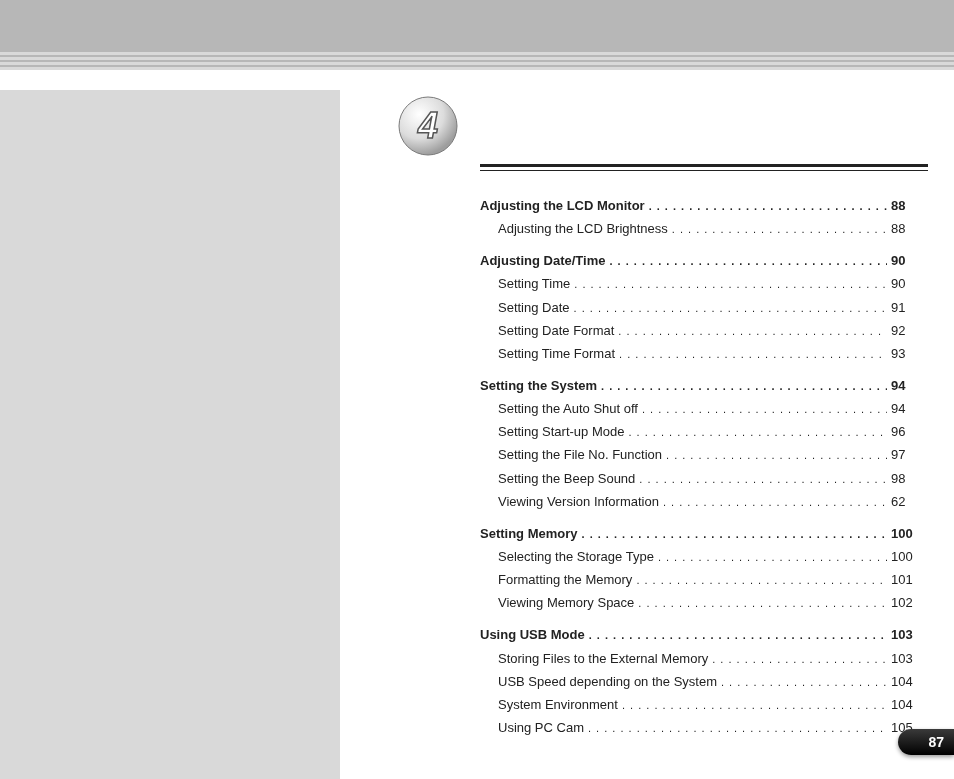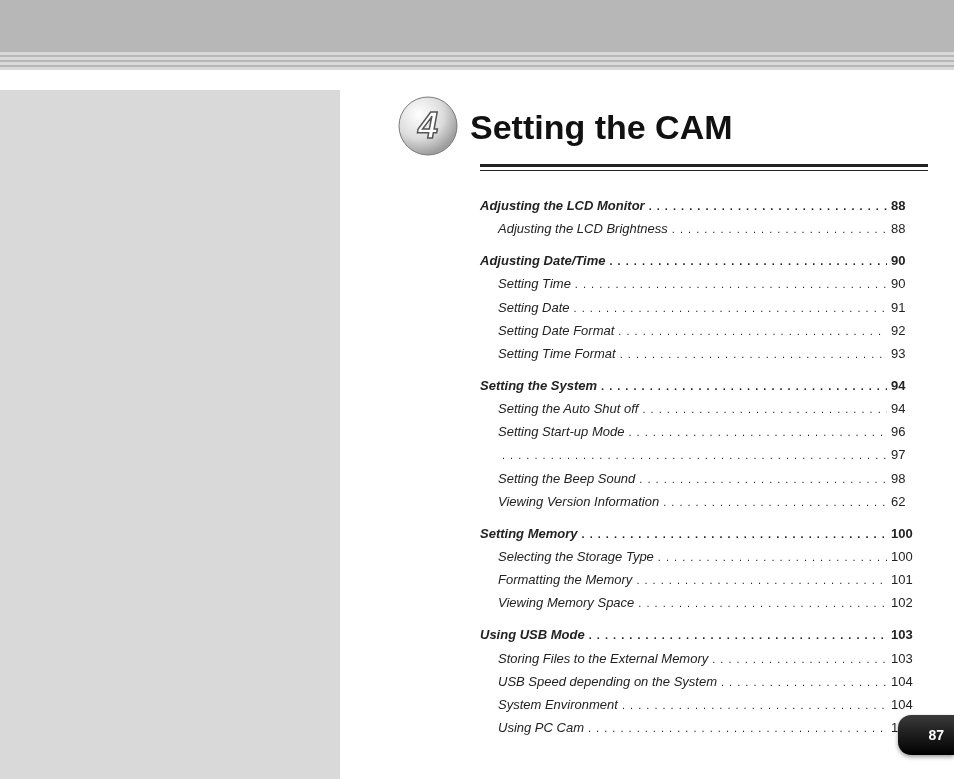--- a/index.html
+++ b/index.html
@@ -18,27 +18,27 @@
   .chapter-icon svg { width: 60px; height: 60px; display:block; }
   .chapter-title { position: absolute; left: 470px; top: 38px; font-size: 34px; font-weight: bold; color: #111; }
   .rule-thick { position: absolute; left: 480px; right: 26px; top: 94px; height: 3px; background: #222; }
   .rule-thin  { position: absolute; left: 480px; right: 26px; top: 100px; height: 1px; background: #222; }
 
   .toc { position: absolute; left: 480px; right: 35px; top: 126px; font-size: 13px; color: #222; line-height: 1.55; }
   .toc-section { font-weight: bold; margin-top: 12px; }
   .toc-section:first-child { margin-top: 0; }
   .toc-entry { display: flex; align-items: baseline; }
   .toc-sub .toc-entry { padding-left: 18px; margin-top: 3px; }
-  .toc-label { white-space: nowrap; font-style: italic; }
+  .toc-label { white-space: nowrap; }
   .toc-dots  { flex: 1; position: relative; margin: 0 4px; min-width: 6px;
                overflow: hidden; white-space: nowrap; font-family: inherit; }
   .toc-dots::after { content: ". . . . . . . . . . . . . . . . . . . . . . . . . . . . . . . . . . . . . . . . . . . . . . . . . . . . . . . . . . . . . . . . . . . . . . . . . . . . . . . . . . . . . . . . . . . . . . . . . ."; color:#222; letter-spacing: 1px; font-size: 11px; }
   .toc-page  { white-space: nowrap; min-width: 28px; text-align: left; }
 
-  .pagenum-tab { position: absolute; right: 0; bottom: 24px; width: 56px; height: 40px;
+  .pagenum-tab { position: absolute; right: 0; bottom: 24px; width: 56px; height: 26px;
                  background: linear-gradient(#3a3a3a,#000); border-radius: 13px 0 0 13px;
                  box-shadow: 0 2px 4px rgba(0,0,0,.4); display:flex; align-items:center; justify-content:flex-end; padding-right:10px; }
   .pagenum-tab span { color: #fff; font-weight: bold; font-size: 14px; }
 </style>
 </head>
 <body>
 
 <div class="topbar">
   <div class="stripes">
     <div class="stripe"></div>
@@ -58,21 +58,20 @@
           <stop offset="0%" stop-color="#ffffff"></stop>
           <stop offset="60%" stop-color="#dcdcdc"></stop>
           <stop offset="100%" stop-color="#9e9e9e"></stop>
         </radialGradient>
       </defs>
       <circle cx="30" cy="30" r="29" fill="url(#g1)" stroke="#7a7a7a" stroke-width="1"></circle>
       <text x="30" y="42" text-anchor="middle" font-size="36" font-style="italic" font-weight="bold" fill="#fff" stroke="#555" stroke-width="1.5">4</text>
     </svg>
   </div>
 
-  <div class="chapter-title">Setting the CAM</div>
   <div class="rule-thick"></div>
   <div class="rule-thin"></div>
 
   <div class="toc" id="toc">
       <div class="toc-section">
         <div class="toc-entry">
           <span class="toc-label">Adjusting the LCD Monitor</span>
           <span class="toc-dots"></span>
           <span class="toc-page">88</span>
         </div>
@@ -125,20 +124,21 @@
           <span class="toc-label">Setting the Auto Shut off</span>
           <span class="toc-dots"></span>
           <span class="toc-page">94</span>
         </div>
         <div class="toc-entry">
           <span class="toc-label">Setting Start-up Mode</span>
           <span class="toc-dots"></span>
           <span class="toc-page">96</span>
         </div>
         <div class="toc-entry">
+          <span class="toc-label">Setting the File No. Function</span>
           <span class="toc-dots"></span>
           <span class="toc-page">97</span>
         </div>
         <div class="toc-entry">
           <span class="toc-label">Setting the Beep Sound</span>
           <span class="toc-dots"></span>
           <span class="toc-page">98</span>
         </div>
         <div class="toc-entry">
           <span class="toc-label">Viewing Version Information</span>

